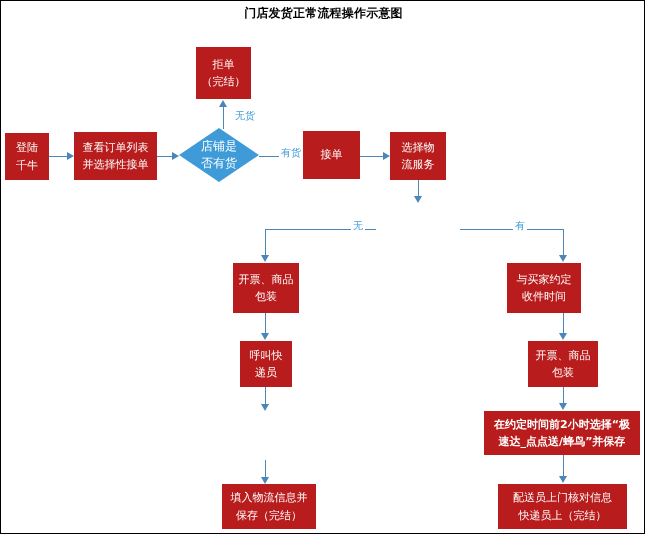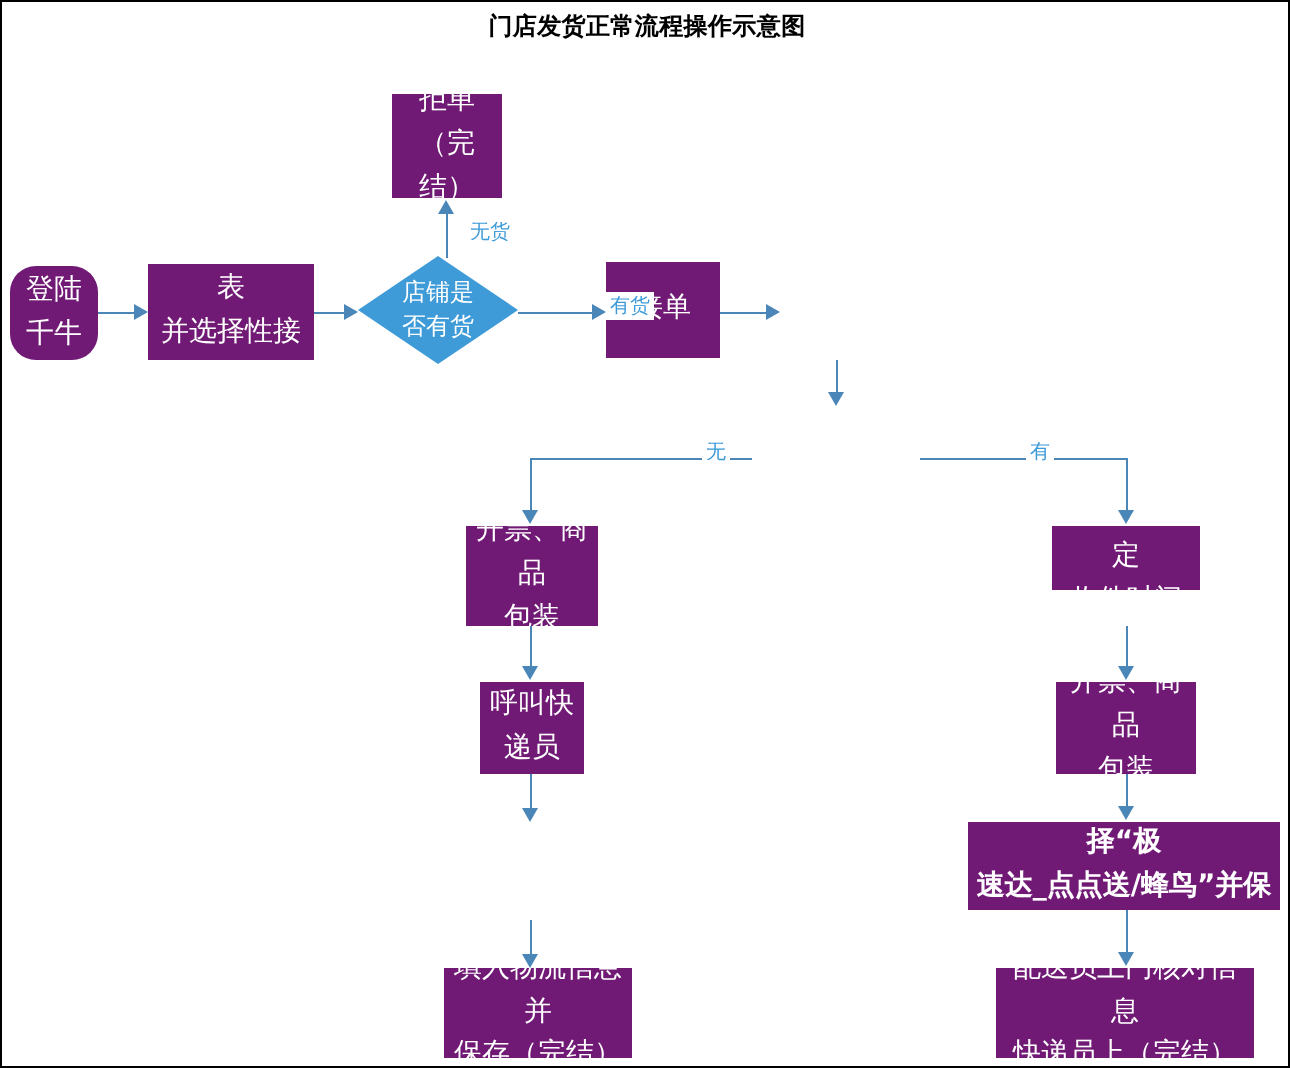--- a/index.html
+++ b/index.html
@@ -25,29 +25,29 @@
     width: 645px;
     text-align: center;
     font-size: 12px;
     font-weight: bold;
     color: #000000;
     letter-spacing: 0.2px;
   }
   
   .node {
     position: absolute;
-    background: #701a75;
+    background: #b91c1c;
     color: #ffffff;
     display: flex;
     align-items: center;
     justify-content: center;
     text-align: center;
     box-sizing: border-box;
     line-height: 1.55;
-    font-size: 14px;
+    font-size: 11px;
     padding: 2px 3px;
     white-space: pre-line;
   }
   .node.bold {
     font-weight: bold;
   }
   
   .diamond {
     position: absolute;
     display: flex;
@@ -107,50 +107,52 @@
     margin-left: 25px;
   }
 </style>
 </head>
 <body>
 
 <div id="canvas">
 
   <div class="title">门店发货正常流程操作示意图</div>
 
-  <div class="node" style="left:4px; top:132px; width:44px; height:47px;border-radius:13px;">登陆
+  <div class="node" style="left:4px; top:132px; width:44px; height:47px;">登陆
 千牛</div>
 
   <div class="node" style="left:73px; top:131px; width:83px; height:48px;">查看订单列表
 并选择性接单</div>
 
   <div class="diamond" style="left:178px; top:127px; width:80px; height:54px;">
     <div class="shape"></div>
     <div class="dtext">店铺是
 否有货</div>
   </div>
 
   <div class="node" style="left:195px; top:46px; width:55px; height:52px;">拒单
 （完结）</div>
 
   <div class="node" style="left:302px; top:130px; width:57px; height:48px;">接单</div>
 
+  <div class="node" style="left:389px; top:131px; width:56px; height:48px;">选择物
+流服务</div>
 
 
   <div class="node" style="left:232px; top:262px; width:66px; height:50px;">开票、商品
 包装</div>
 
   <div class="node" style="left:239px; top:340px; width:52px; height:46px;">呼叫快
 递员</div>
 
 
   <div class="node" style="left:221px; top:483px; width:94px; height:45px;">填入物流信息并
 保存（完结）</div>
 
-  <div class="node" style="left:525px; top:262px; width:74px; height:32px;">与买家约定
+  <div class="node" style="left:506px; top:262px; width:74px; height:50px;">与买家约定
 收件时间</div>
 
   <div class="node" style="left:527px; top:340px; width:70px; height:46px;">开票、商品
 包装</div>
 
   <div class="node bold" style="left:483px; top:410px; width:156px; height:44px;">在约定时间前2小时选择“极
 速达_点点送/蜂鸟”并保存</div>
 
   <div class="node" style="left:497px; top:483px; width:129px; height:45px;">配送员上门核对信息
 快递员上（完结）</div>
@@ -160,21 +162,21 @@
 
   <div class="edge-h" style="left:156px; top:155px; width:17px;"></div>
   <div class="arrow right" style="left:171px; top:151px;"></div>
 
   <div class="edge-v" style="left:222px; top:106px; height:22px;"></div>
   <div class="arrow up" style="left:218px; top:99px;"></div>
   <div class="edge-label" style="left:207px; top:108px;">无货</div>
 
   <div class="edge-h" style="left:258px; top:155px; width:39px;"></div>
   <div class="arrow right" style="left:295px; top:151px;"></div>
-  <div class="edge-label" style="left:277px; top:145px;">有货</div>
+  <div class="edge-label" style="left:253px; top:145px;">有货</div>
 
   <div class="edge-h" style="left:359px; top:155px; width:25px;"></div>
   <div class="arrow right" style="left:382px; top:151px;"></div>
 
   <div class="edge-v" style="left:417px; top:179px; height:17px;"></div>
   <div class="arrow down" style="left:413px; top:195px;"></div>
 
   <div class="edge-h" style="left:264px; top:228px; width:111px;"></div>
   <div class="edge-v" style="left:264px; top:228px; height:26px;"></div>
   <div class="arrow down" style="left:260px; top:254px;"></div>

